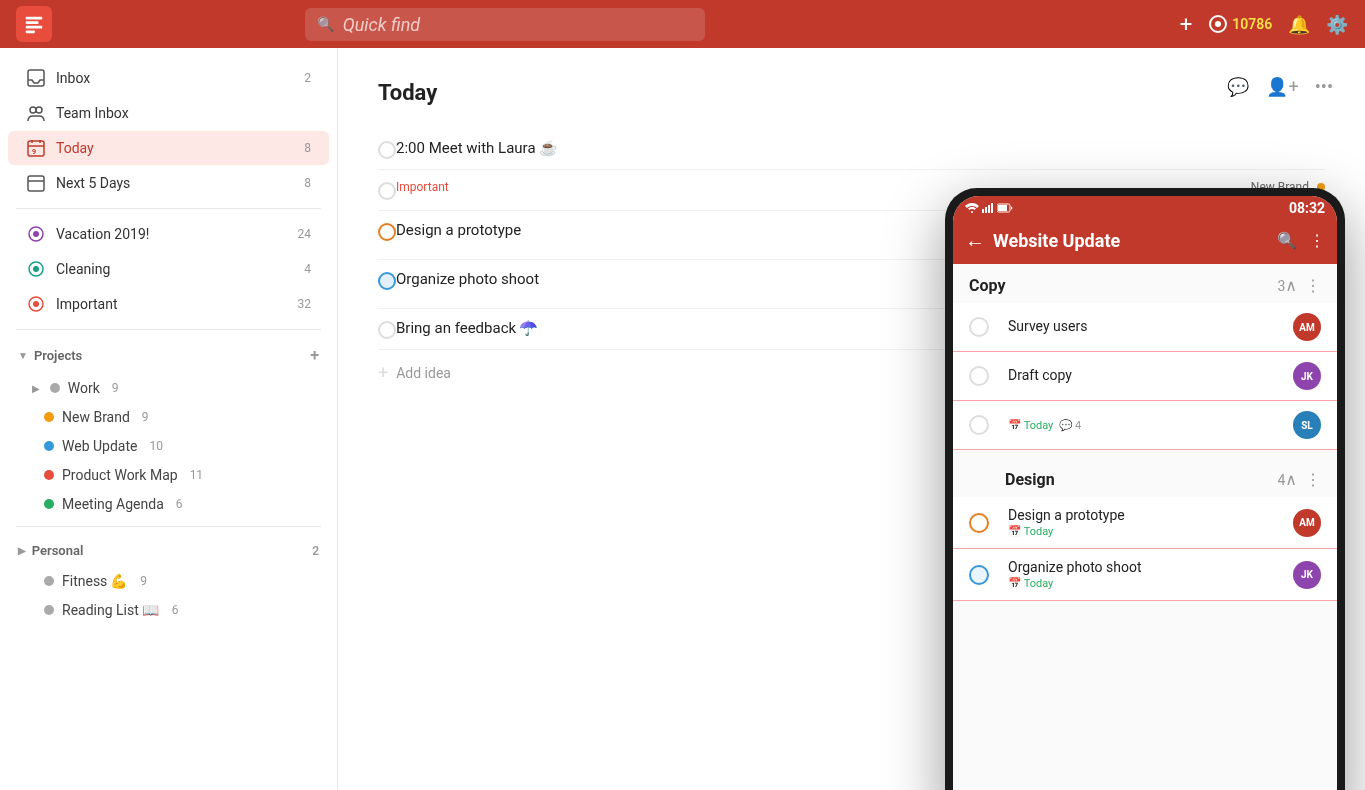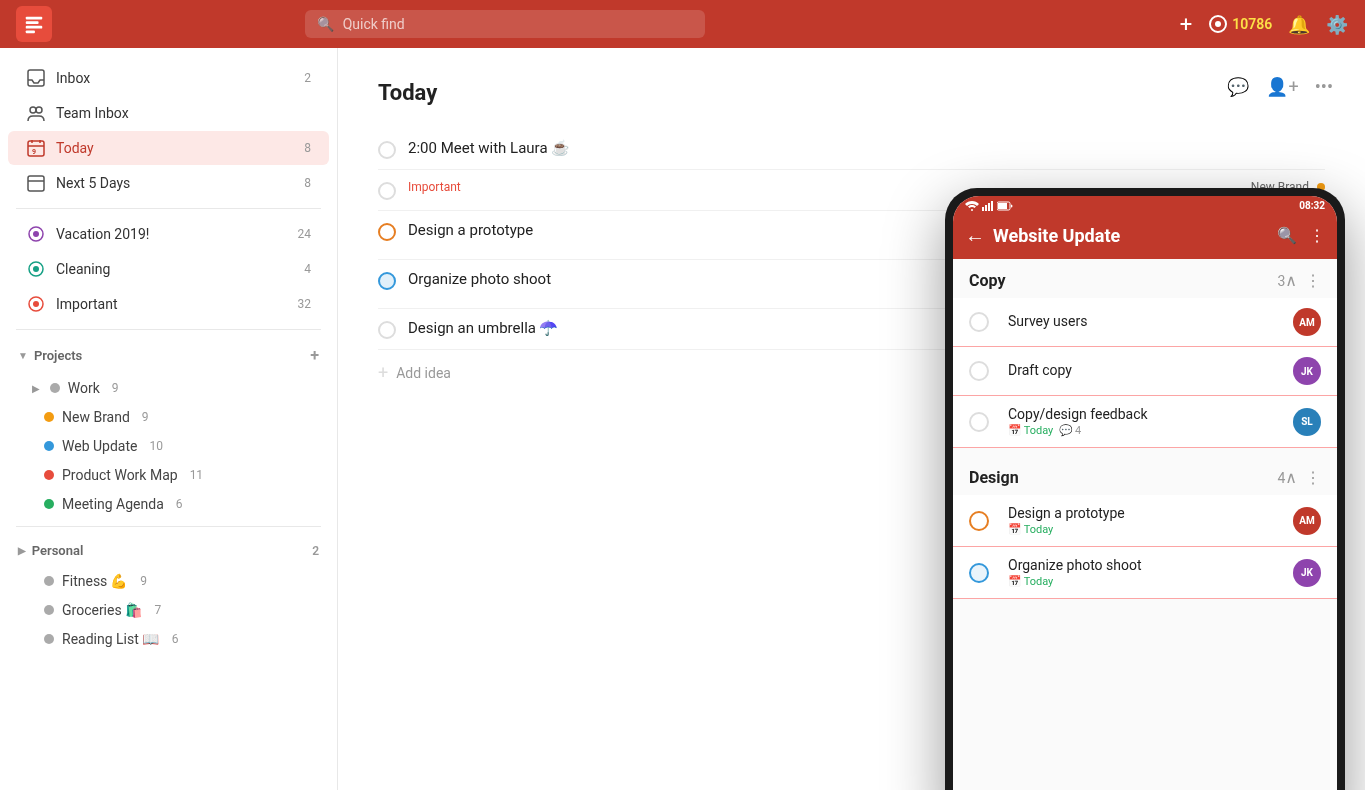--- a/index.html
+++ b/index.html
@@ -27,21 +27,21 @@
       display: flex;
       align-items: center;
       background: rgba(255,255,255,0.15);
       border-radius: 6px;
       padding: 6px 12px;
       max-width: 400px;
       margin: 0 auto;
       cursor: text;
     }
     .topbar-search-icon { color: rgba(255,255,255,0.8); margin-right: 8px; font-size: 14px; }
-    .topbar-search-text { color: rgba(255,255,255,0.7); font-size: 14px; }
+    .topbar-search-text { color: rgba(255,255,255,0.7); font-size: 18px; font-style: italic; }
     .topbar-right {
       display: flex;
       align-items: center;
       gap: 16px;
       margin-left: auto;
     }
     .topbar-icon { color: white; font-size: 18px; cursor: pointer; display: flex; align-items: center; gap: 4px; }
     .topbar-score { color: #fde047; font-size: 14px; font-weight: 600; }
 
     
@@ -120,21 +120,20 @@
       display: flex;
       align-items: center;
       gap: 16px;
     }
     .content-action-icon { color: #999; font-size: 18px; cursor: pointer; }
     .task-item {
       display: flex;
       align-items: flex-start;
       padding: 10px 0;
       border-bottom: 1px solid #f0f0f0;
-      gap: 12px;
     }
     .task-circle {
       width: 18px; height: 18px;
       border-radius: 50%;
       border: 2px solid #ddd;
       flex-shrink: 0;
       margin-top: 2px;
       cursor: pointer;
     }
     .task-circle.orange { border-color: #e67e22; }
@@ -182,21 +181,21 @@
     }
     .phone-status-bar {
       background: #c0392b;
       display: flex;
       justify-content: flex-end;
       align-items: center;
       padding: 4px 12px;
       gap: 4px;
       flex-shrink: 0;
     }
-    .phone-status-time { color: white; font-size: 10px; font-weight: 700; }
+    .phone-status-time { color: white; font-size: 14px; font-weight: 700; }
     .phone-status-icons { display: flex; gap: 3px; align-items: center; }
     .phone-header {
       background: #c0392b;
       display: flex;
       align-items: center;
       padding: 8px 12px 12px;
       gap: 8px;
       flex-shrink: 0;
     }
     .phone-back { color: white; font-size: 20px; cursor: pointer; }
@@ -409,25 +408,20 @@
       <span class="label">Personal</span>
       <span class="sidebar-item-count">2</span>
     </div>
 
     <div class="sidebar-project">
       <div class="dot dot-gray"></div>
       <span>Fitness 💪</span>
       <span class="sidebar-item-count">9</span>
     </div>
 
-    <div class="sidebar-project">
-      <div class="dot dot-gray"></div>
-      <span>Groceries 🛍️</span>
-      <span class="sidebar-item-count">7</span>
-    </div>
 
     <div class="sidebar-project">
       <div class="dot dot-gray"></div>
       <span>Reading List 📖</span>
       <span class="sidebar-item-count">6</span>
     </div>
   </div>
 
   <div class="content" style="position:relative;">
 
@@ -477,21 +471,21 @@
       <div class="task-meta">
         <span class="task-meta-tag">Website Update</span>
         <div style="width:8px;height:8px;border-radius:50%;background:#3498db;"></div>
         <div style="width:28px;height:28px;border-radius:50%;background:#8e44ad;display:flex;align-items:center;justify-content:center;color:white;font-size:10px;">JK</div>
       </div>
     </div>
 
     <div class="task-item">
       <div class="task-circle"></div>
       <div class="task-body">
-        <div class="task-title">Design an umbrella ☂️</div>
+        <div class="task-title">Bring an feedback ☂️</div>
       </div>
       <div class="task-meta">
         <span class="task-meta-tag">Personal</span>
         <div style="width:8px;height:8px;border-radius:50%;background:#aaa;"></div>
       </div>
     </div>
 
     <div class="add-task">
       <span style="font-size:18px;color:#ddd;">+</span>
       <span>Add idea</span>
@@ -555,34 +549,33 @@
               <div class="phone-task-circle"></div>
               <div class="phone-task-body">
                 <div class="phone-task-title">Draft copy</div>
               </div>
               <div class="phone-avatar av2">JK</div>
             </div>
 
             <div class="phone-task">
               <div class="phone-task-circle"></div>
               <div class="phone-task-body">
-                <div class="phone-task-title">Copy/design feedback</div>
                 <div class="phone-task-meta">
                   <span class="phone-task-date">
                     <span>📅</span> Today
                   </span>
                   <span class="phone-task-comments">
                     <span>💬</span> 4
                   </span>
                 </div>
               </div>
               <div class="phone-avatar av3">SL</div>
             </div>
 
-            <div class="phone-section-header" style="margin-top:8px;">
+            <div class="phone-section-header" style="margin-top:8px;margin-left:36px;">
               <span class="phone-section-title">Design</span>
               <span class="phone-section-count">4</span>
               <div class="phone-section-icons">
                 <span class="phone-section-icon">∧</span>
                 <span class="phone-section-icon">⋮</span>
               </div>
             </div>
 
             <div class="phone-task">
               <div class="phone-task-circle orange"></div>

